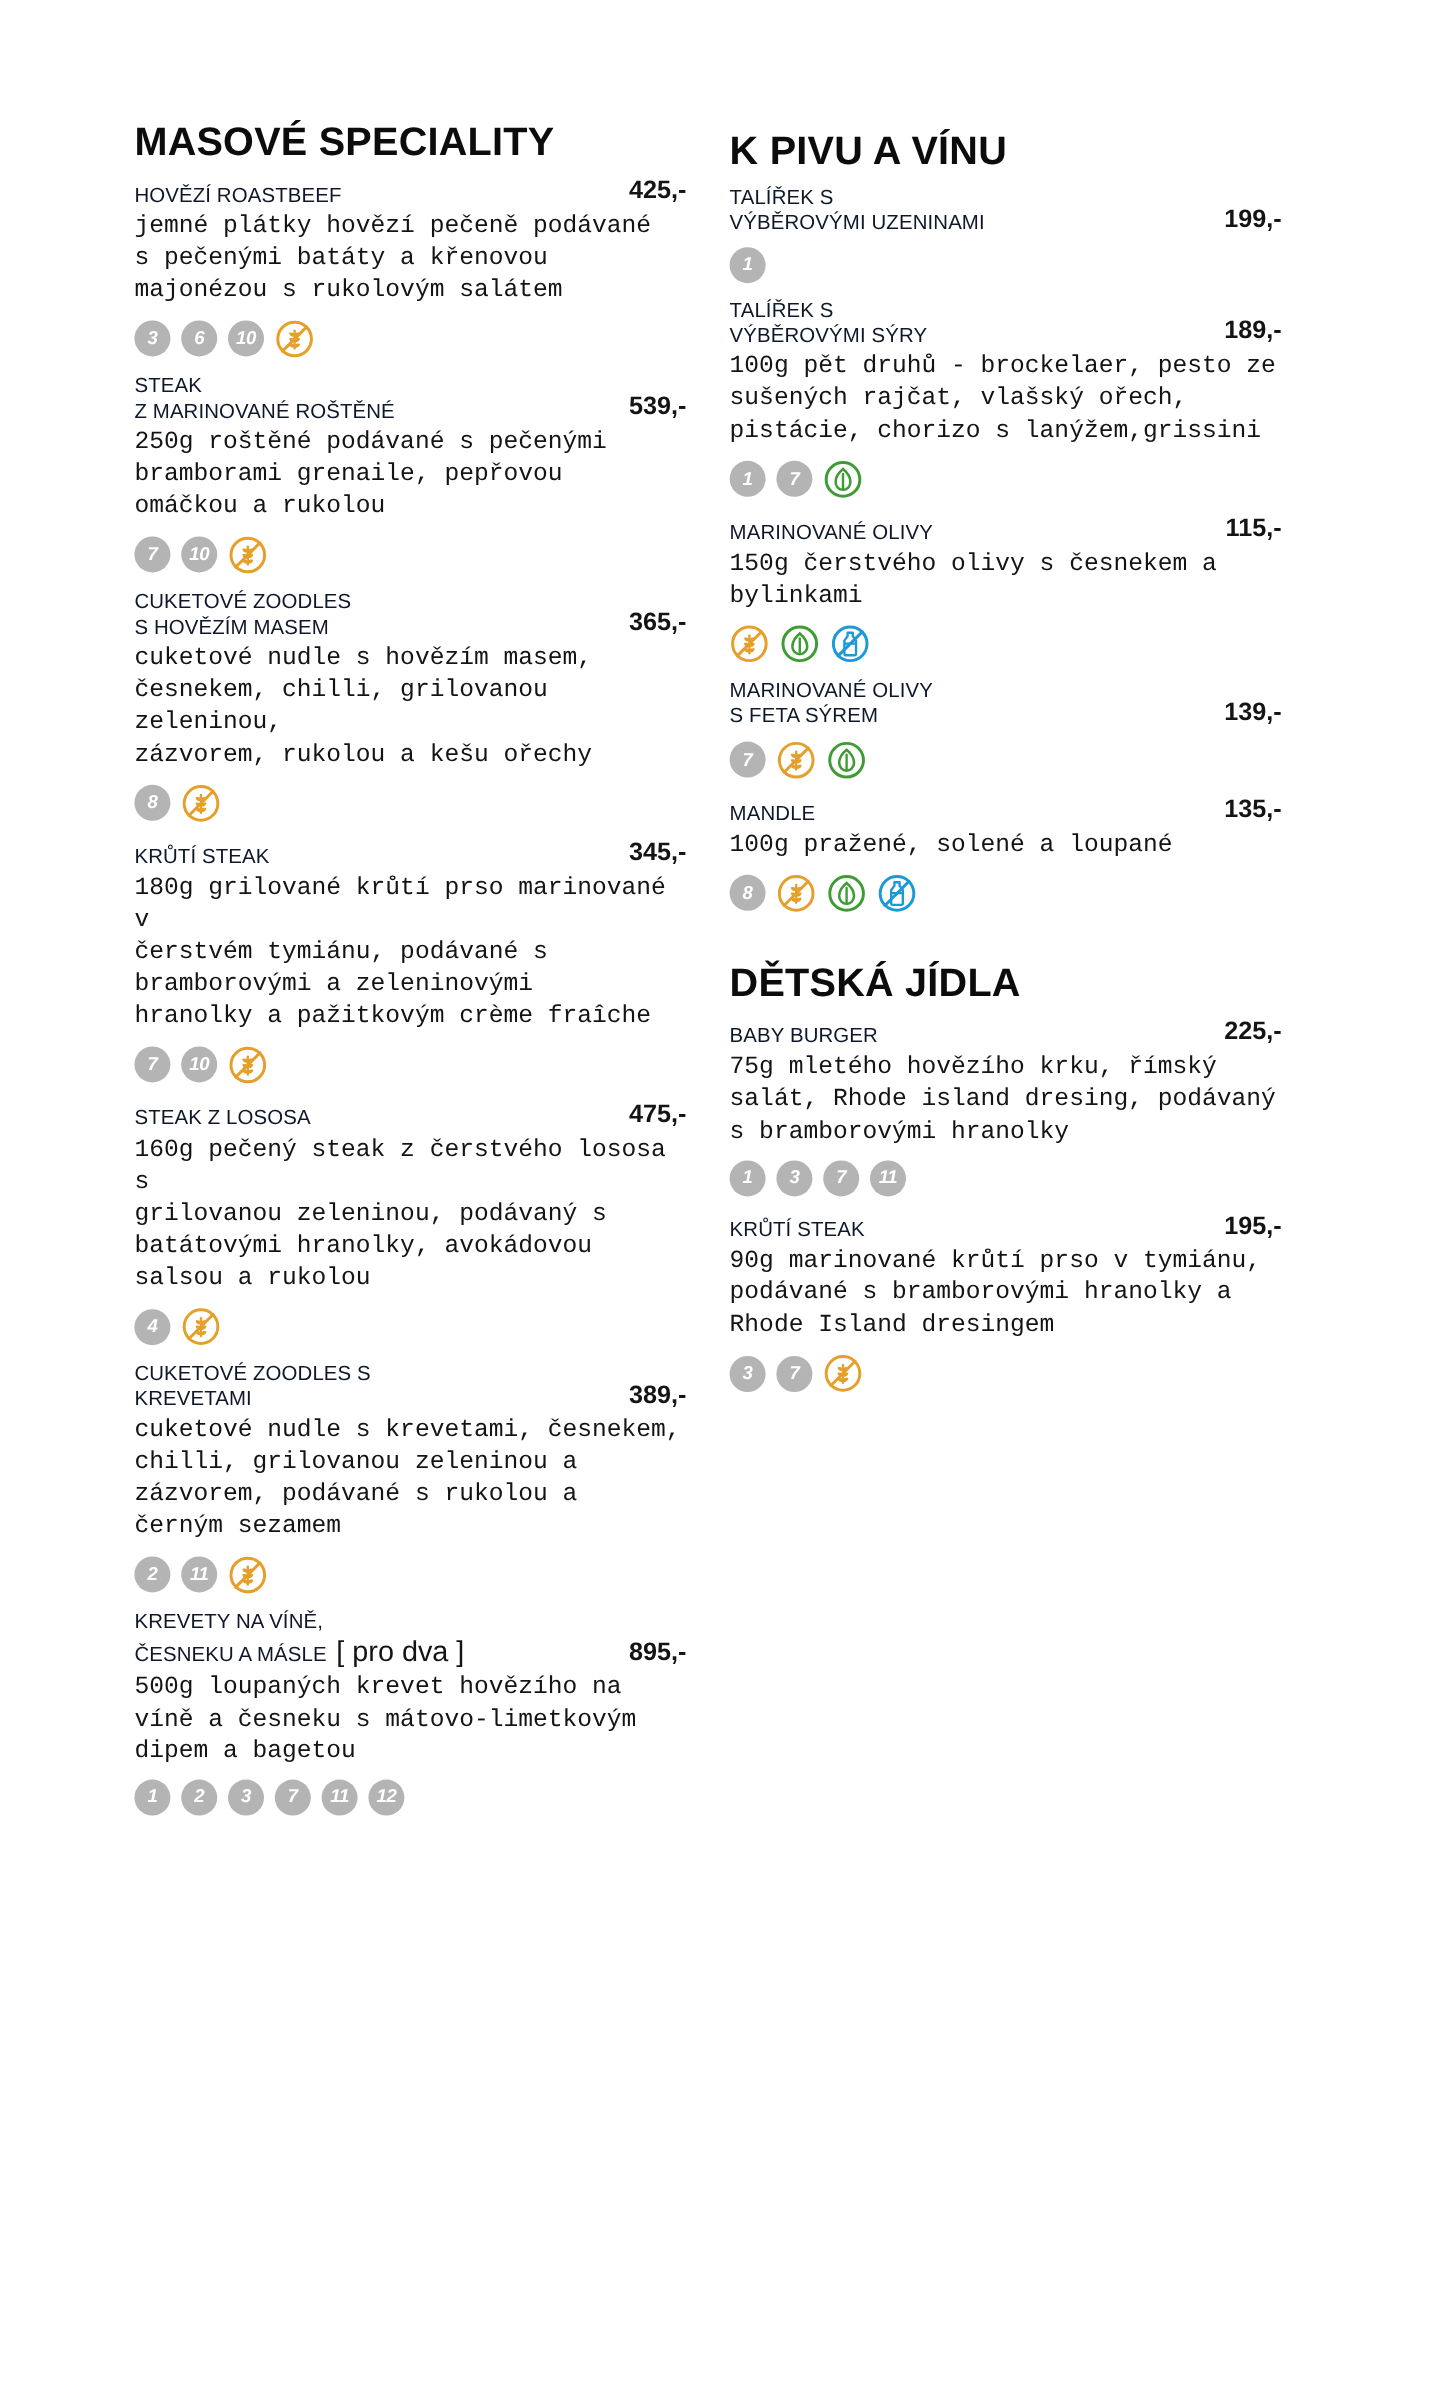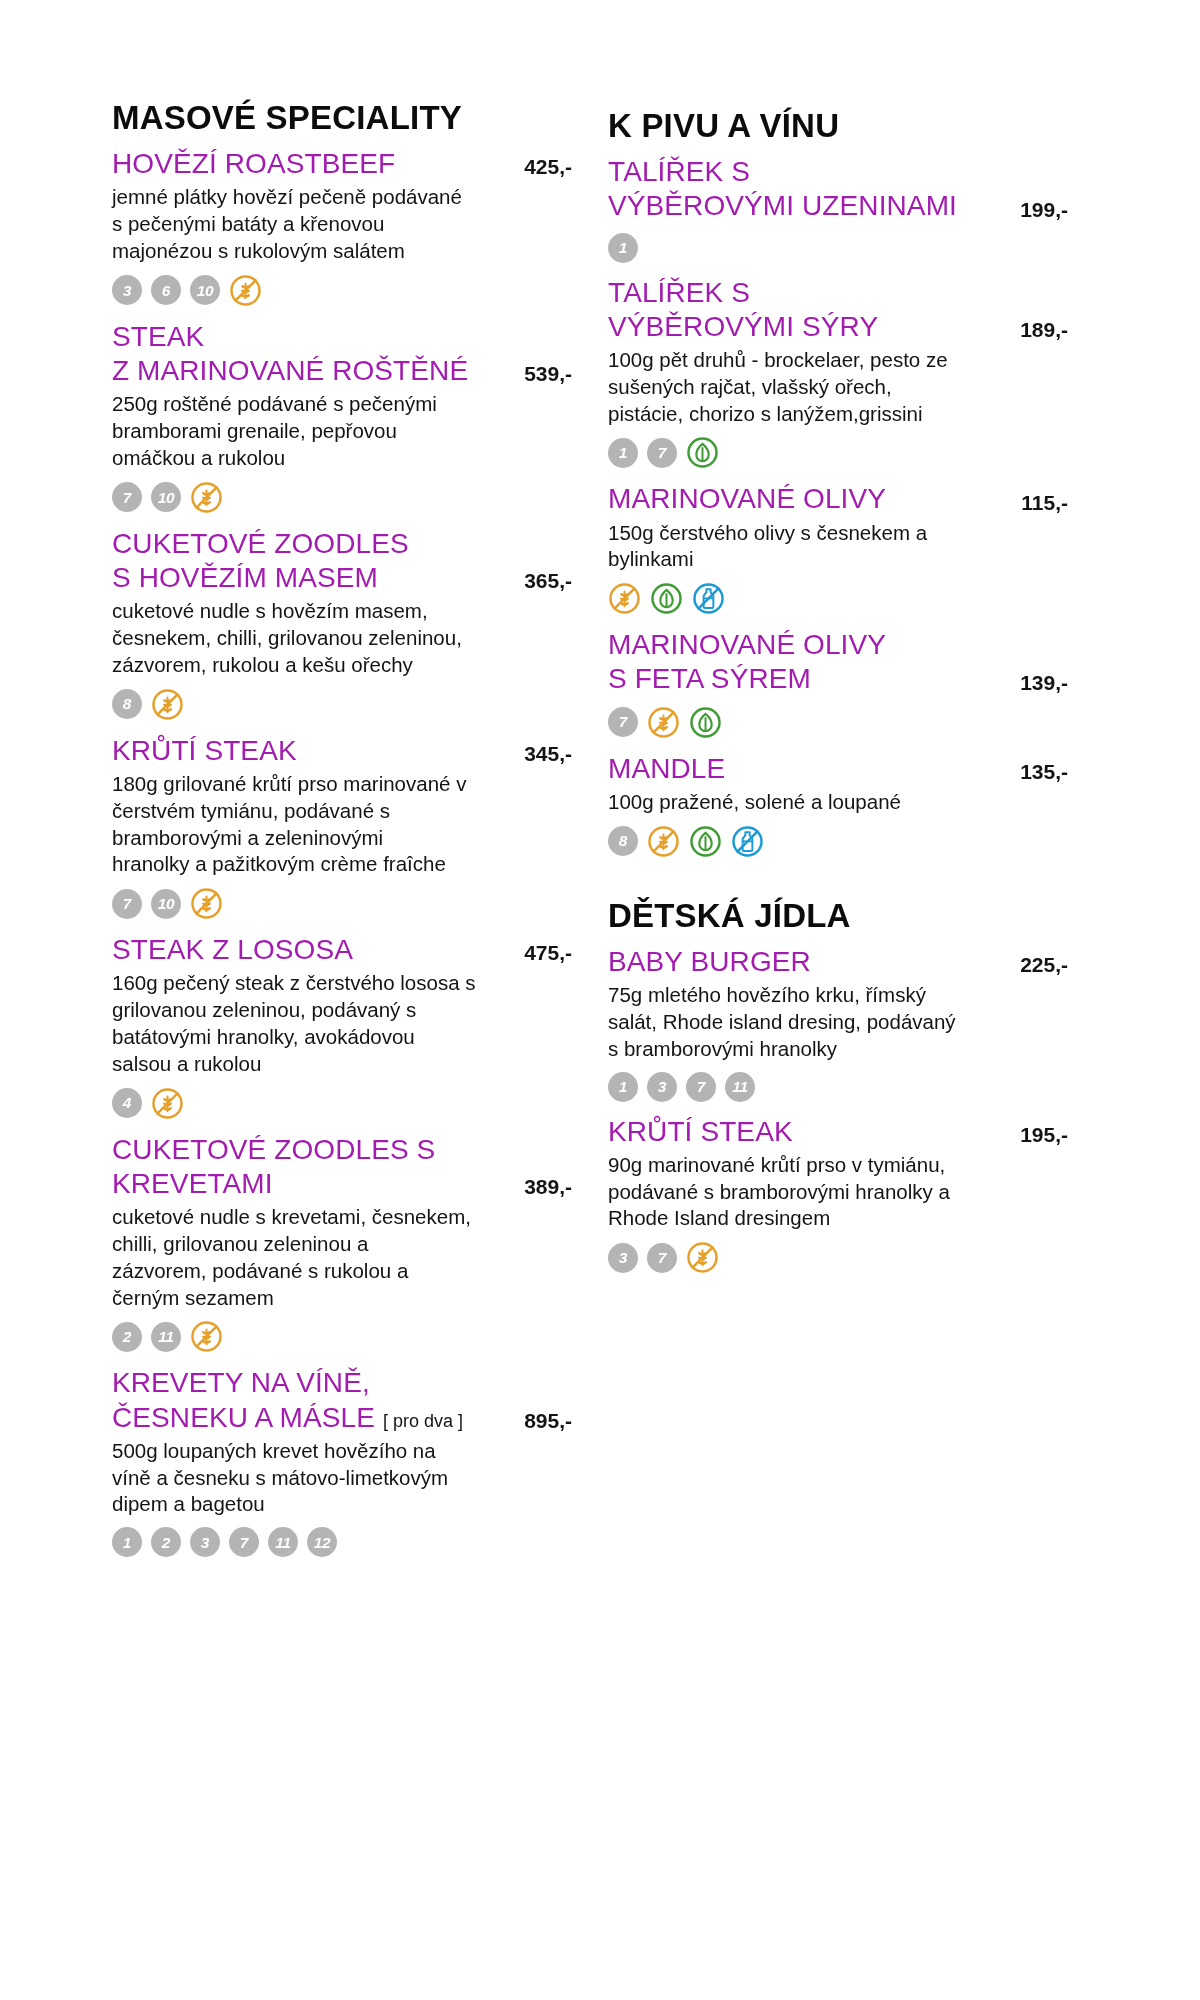--- a/index.html
+++ b/index.html
@@ -48,50 +48,51 @@
   .item { margin-bottom: 13px; }
 
   .item-head {
     display: flex;
     align-items: flex-end;
     justify-content: space-between;
     gap: 10px;
   }
 
   .item-name {
-    font-size: 28px;
+    font-size: 17px;
     font-weight: 400;
-    color: #a21caf;
+    color: #0f172a;
     line-height: 1.22;
     letter-spacing: 0.1px;
     white-space: pre-line;
   }
 
   .item-note {
-    font-size: 18px;
+    font-size: 24px;
     color: #141414;
     font-weight: 400;
     margin-left: 8px;
     white-space: nowrap;
   }
 
   .item-price {
     font-size: 21px;
     font-weight: 700;
     color: #141414;
     white-space: nowrap;
     padding-bottom: 2px;
   }
 
   .item-desc {
     font-size: 20.5px;
     line-height: 1.31;
     color: #141414;
     margin-top: 3px;
     white-space: pre-line;
+    font-family: Liberation Mono, monospace;
   }
 
   
   .badges {
     display: flex;
     align-items: center;
     gap: 9px;
     margin-top: 9px;
     flex-wrap: wrap;
   }

